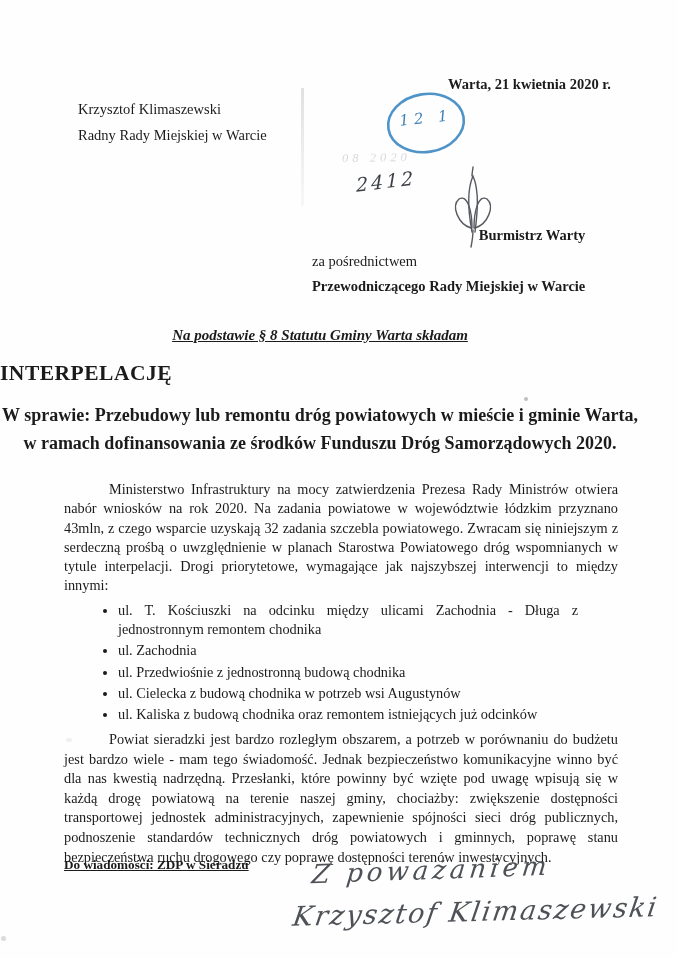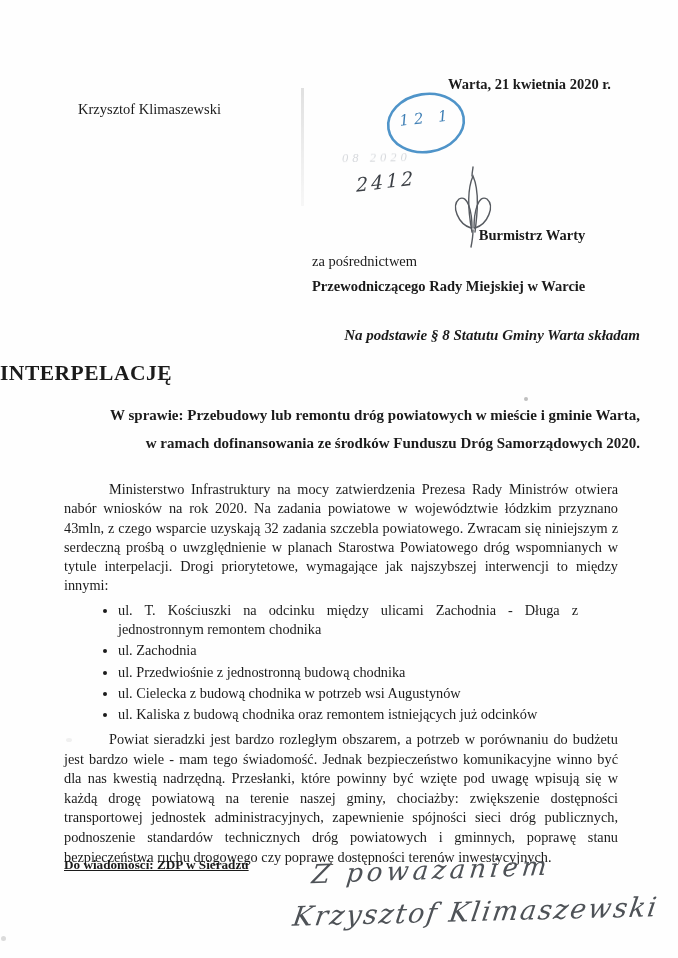--- a/index.html
+++ b/index.html
@@ -31,26 +31,26 @@
   .ref-num{
     position:absolute;left:356px;top:170px;
     font-size:19px;font-style:italic;color:#3c4046;letter-spacing:3px;
     transform:rotate(-7deg) skewX(-6deg);font-family:"DejaVu Serif",serif;
   }
   .paraph{position:absolute;left:446px;top:166px;}
   
   .recipient{position:absolute;left:312px;top:223px;font-size:14.5px;line-height:25.5px;}
   .recipient .b{font-weight:bold;text-align:right;}
   
-  .legal{position:absolute;left:0;top:327px;width:640px;text-align:right;
-    font-weight:bold;font-style:italic;font-size:15px;}
+  .legal{position:absolute;left:0;top:327px;width:640px;text-align:center;
+    font-weight:bold;font-style:italic;font-size:15px;text-decoration:underline;}
   .doc-title{position:absolute;left:0;top:361px;width:640px;text-align:left;
     font-weight:bold;font-size:21.5px;letter-spacing:.5px;}
-  .subject{position:absolute;left:0;top:402px;width:640px;text-align:right;
-    font-weight:bold;font-size:15px;line-height:27.5px;}
+  .subject{position:absolute;left:0;top:402px;width:640px;text-align:center;
+    font-weight:bold;font-size:18px;line-height:27.5px;}
   
   .para{position:absolute;left:64px;width:554px;text-align:justify;
     font-size:14.3px;line-height:19.3px;}
   .para1{top:480px;text-indent:45px;}
   .para2{top:730px;text-indent:45px;line-height:19.6px;}
   .bullets{position:absolute;left:100px;top:601px;width:478px;}
   .bullets ul{margin:0;padding-left:18px;}
   .bullets li{font-size:14.3px;line-height:19.2px;text-align:justify;margin-bottom:2px;}
   .cc-line{position:absolute;left:64px;top:857px;font-size:13.2px;font-weight:bold;
     text-decoration:underline;white-space:nowrap;}
@@ -68,20 +68,21 @@
 </style>
 </head>
 <body>
 
 <div class="page">
 
   <div class="place-date">Warta, 21 kwietnia 2020 r.</div>
 
   <div class="sender">
     <div>Krzysztof Klimaszewski</div>
+    <div>Radny Rady Miejskiej w Warcie</div>
   </div>
 
   <div class="scan-line"></div>
 
   <div class="circle-anno">
     <svg width="84" height="74" viewBox="0 0 84 74">
       <ellipse cx="42" cy="36" rx="38" ry="29" fill="none" stroke="#4f94c9" stroke-width="2.6" transform="rotate(-9 42 36)" stroke-linecap="round"></ellipse>
     </svg>
     <div class="num">12 1</div>
   </div>

